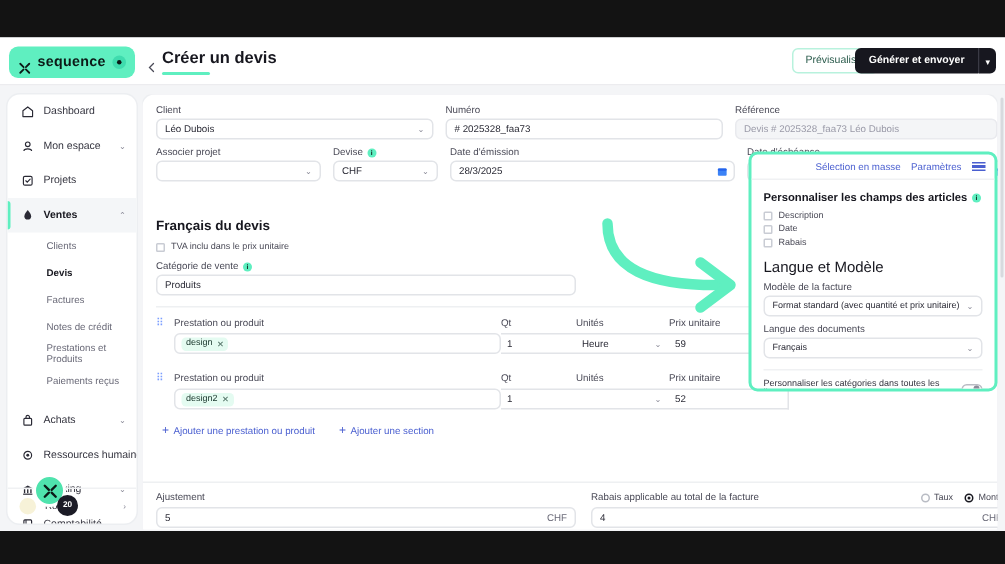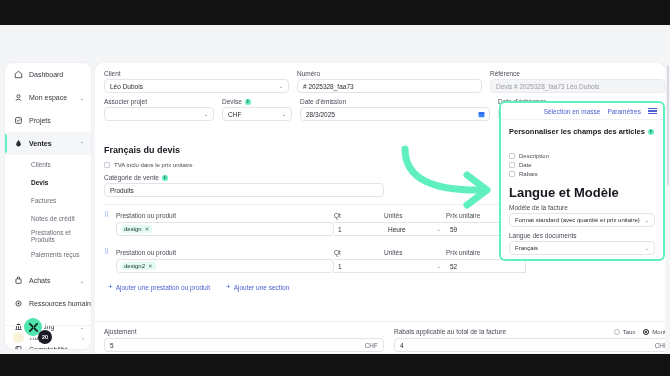--- a/index.html
+++ b/index.html
@@ -331,27 +331,27 @@
     height: 17px; display: flex; align-items: center; justify-content: flex-end;
     gap: 7px; padding-right: 6px;
     border-bottom: 1px solid #f0f1f3;
   }
   .panel-link { font-size: 6.5px; color: #4a5fd0; cursor: pointer; }
   .burger { display: flex; flex-direction: column; gap: 1.5px; cursor: pointer; }
   .burger i { display:block; width: 9px; height: 1.2px; background: #4a5fd0; }
   .panel-body { padding: 7px 8px; }
   .panel-title {
     font-size: 7.5px; font-weight: 700; color: #17171f;
-    display: flex; align-items: center; gap: 3px; margin-bottom: 17px;
+    display: flex; align-items: center; gap: 3px; margin-bottom: 5px;
   }
   .panel-chk { display: flex; align-items: center; gap: 4px; margin-bottom: 3px; }
   .panel-chk .chkbox { width: 6px; height: 6px; }
   .panel-chk span { font-size: 6px; color: #4a4a57; }
   .panel-sub {
-    font-size: 13px; font-weight: 700; color: #17171f;
+    font-size: 10px; font-weight: 400; color: #17171f;
     margin: 8px 0 4px 0;
   }
   .panel-lbl { font-size: 6.5px; color: #4a4a57; margin-bottom: 2px; }
   .panel-sel {
     height: 14px; border: 1px solid #e2e4e8; border-radius: 4px;
     background: #fff; display: flex; align-items: center; padding: 0 5px;
     font-size: 6px; color: #2b2b36; position: relative; margin-bottom: 5px;
   }
   .panel-sel .caret { position: absolute; right: 5px; font-size: 5.5px; color: #8b8b99; }
   .panel-toggle-row {
@@ -384,20 +384,45 @@
 </style>
 </head>
 <body>
 
 <div class="screen">
   <div class="frame-top"></div>
   <div class="frame-bottom"></div>
 
   <div class="app">
 
+    <div class="topbar">
+      <div class="logo">
+        <span class="logo-mark">
+          <svg width="9" height="9" viewBox="0 0 12 12">
+            <path d="M2 2 L5 5 M7 7 L10 10 M10 2 L7 5 M5 7 L2 10" stroke="#0c1a17" stroke-width="1.6" stroke-linecap="round"></path>
+          </svg>
+        </span>
+        <span class="logo-text">sequence</span>
+        <span class="logo-badge">
+            <i></i>
+          </span>
+      </div>
+
+      <span class="back-chevron">
+        <svg width="8" height="8" viewBox="0 0 12 12">
+            <path d="M8 2 L4 6 L8 10" stroke="#4a4a57" stroke-width="1.3" fill="none" stroke-linecap="round"></path>
+          </svg>
+      </span>
+      <div class="page-title">Créer un devis</div>
+      <div class="title-underline"></div>
+
+      <div class="btn-preview">Prévisualiser</div>
+      <div class="btn-generate">Générer et envoyer</div>
+      <div class="btn-generate-caret">▾</div>
+    </div>
 
     <div class="sidebar">
       <div class="nav-item">
         <span class="nav-ico">
           <svg width="9" height="9" viewBox="0 0 14 14">
               <path d="M2 6 L7 2 L12 6 V12 H2 Z" fill="none" stroke="#2a2a35" stroke-width="1.2" stroke-linejoin="round"></path>
             </svg>
         </span>
         <span class="nav-label">Dashboard</span>
       </div>

